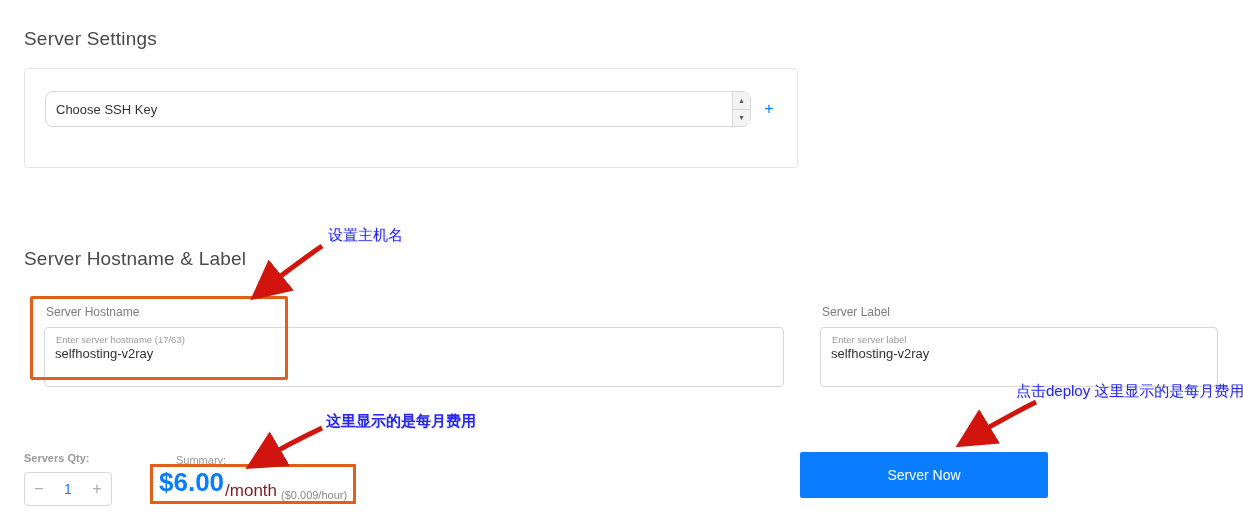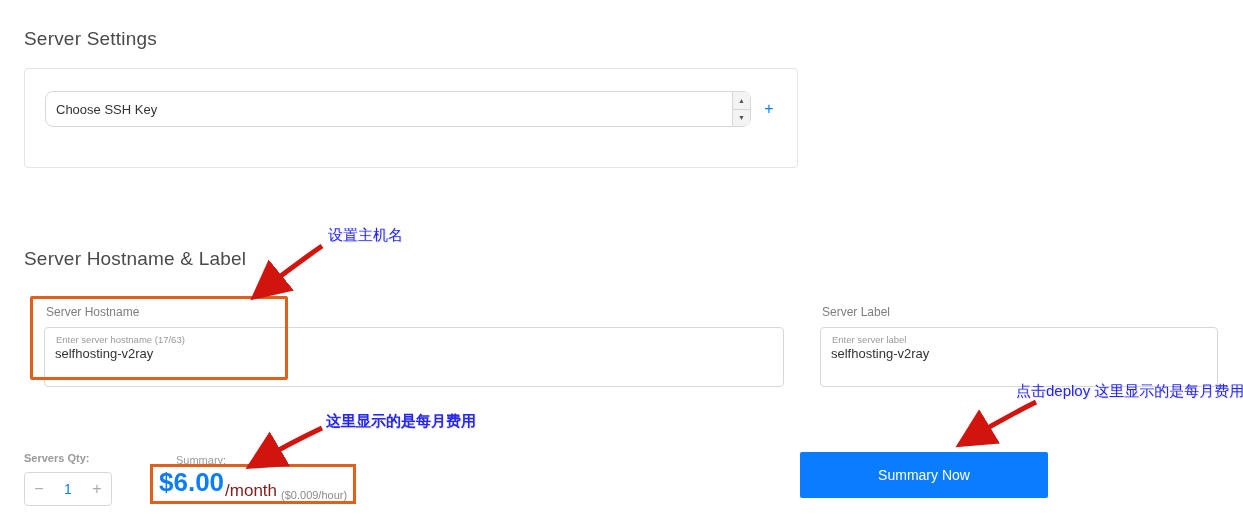--- a/index.html
+++ b/index.html
@@ -164,21 +164,21 @@
   <div class="qty-btn">+</div>
 </div>
 
 <span class="summary-label">Summary:</span>
 <div class="price-box">
   <span class="price-main">$6.00</span>
   <span class="price-period">/month</span>
   <span class="price-hour">($0.009/hour)</span>
 </div>
 
-<button class="deploy-btn">Summary Now</button>
+<button class="deploy-btn">Server Now</button>
 
 <span class="anno-text" style="left:328px; top:226px;">设置主机名</span>
 <svg class="arrow-svg" style="left:240px; top:238px;" width="90" height="70">
   <defs>
       <marker id="ah1" markerWidth="10" markerHeight="10" refX="6" refY="4" orient="auto">
         <path d="M0,0 L8,4 L0,8 Z" fill="#d2140e"></path>
       </marker>
     </defs>
   <path d="M82,8 Q50,30 18,56" stroke="#d2140e" stroke-width="5" fill="none" marker-end="url(#ah1)"></path>
 </svg>

